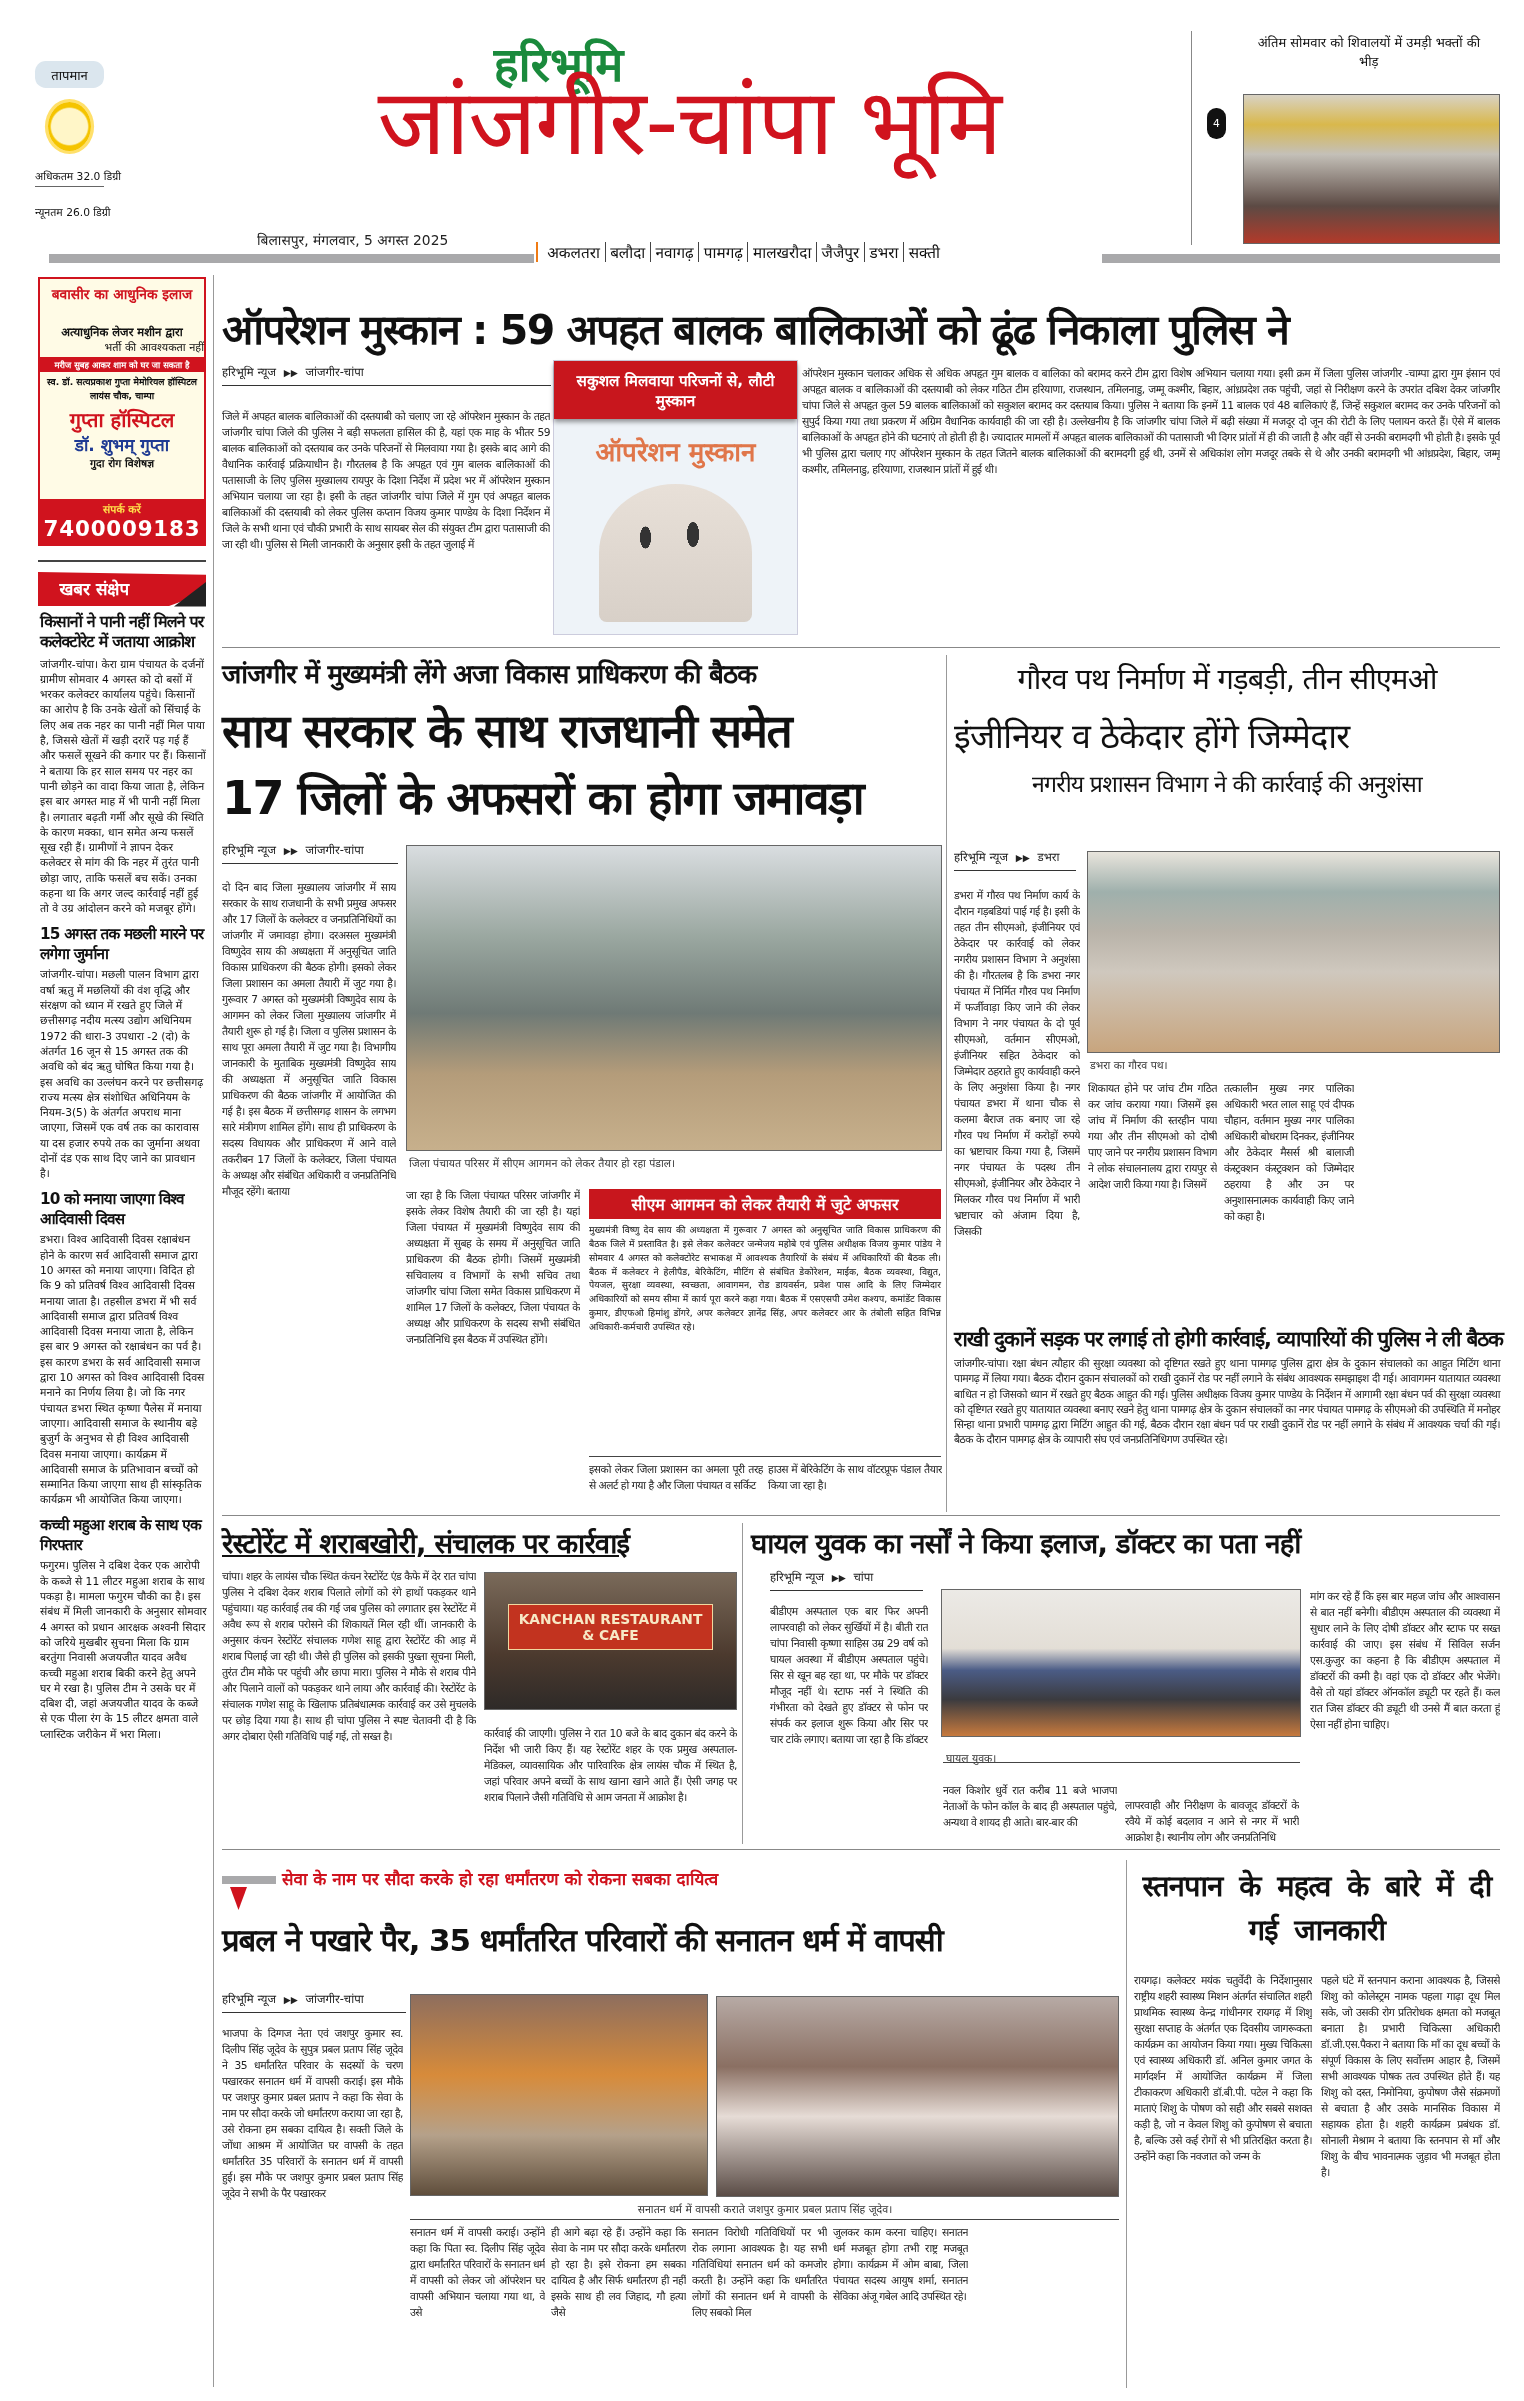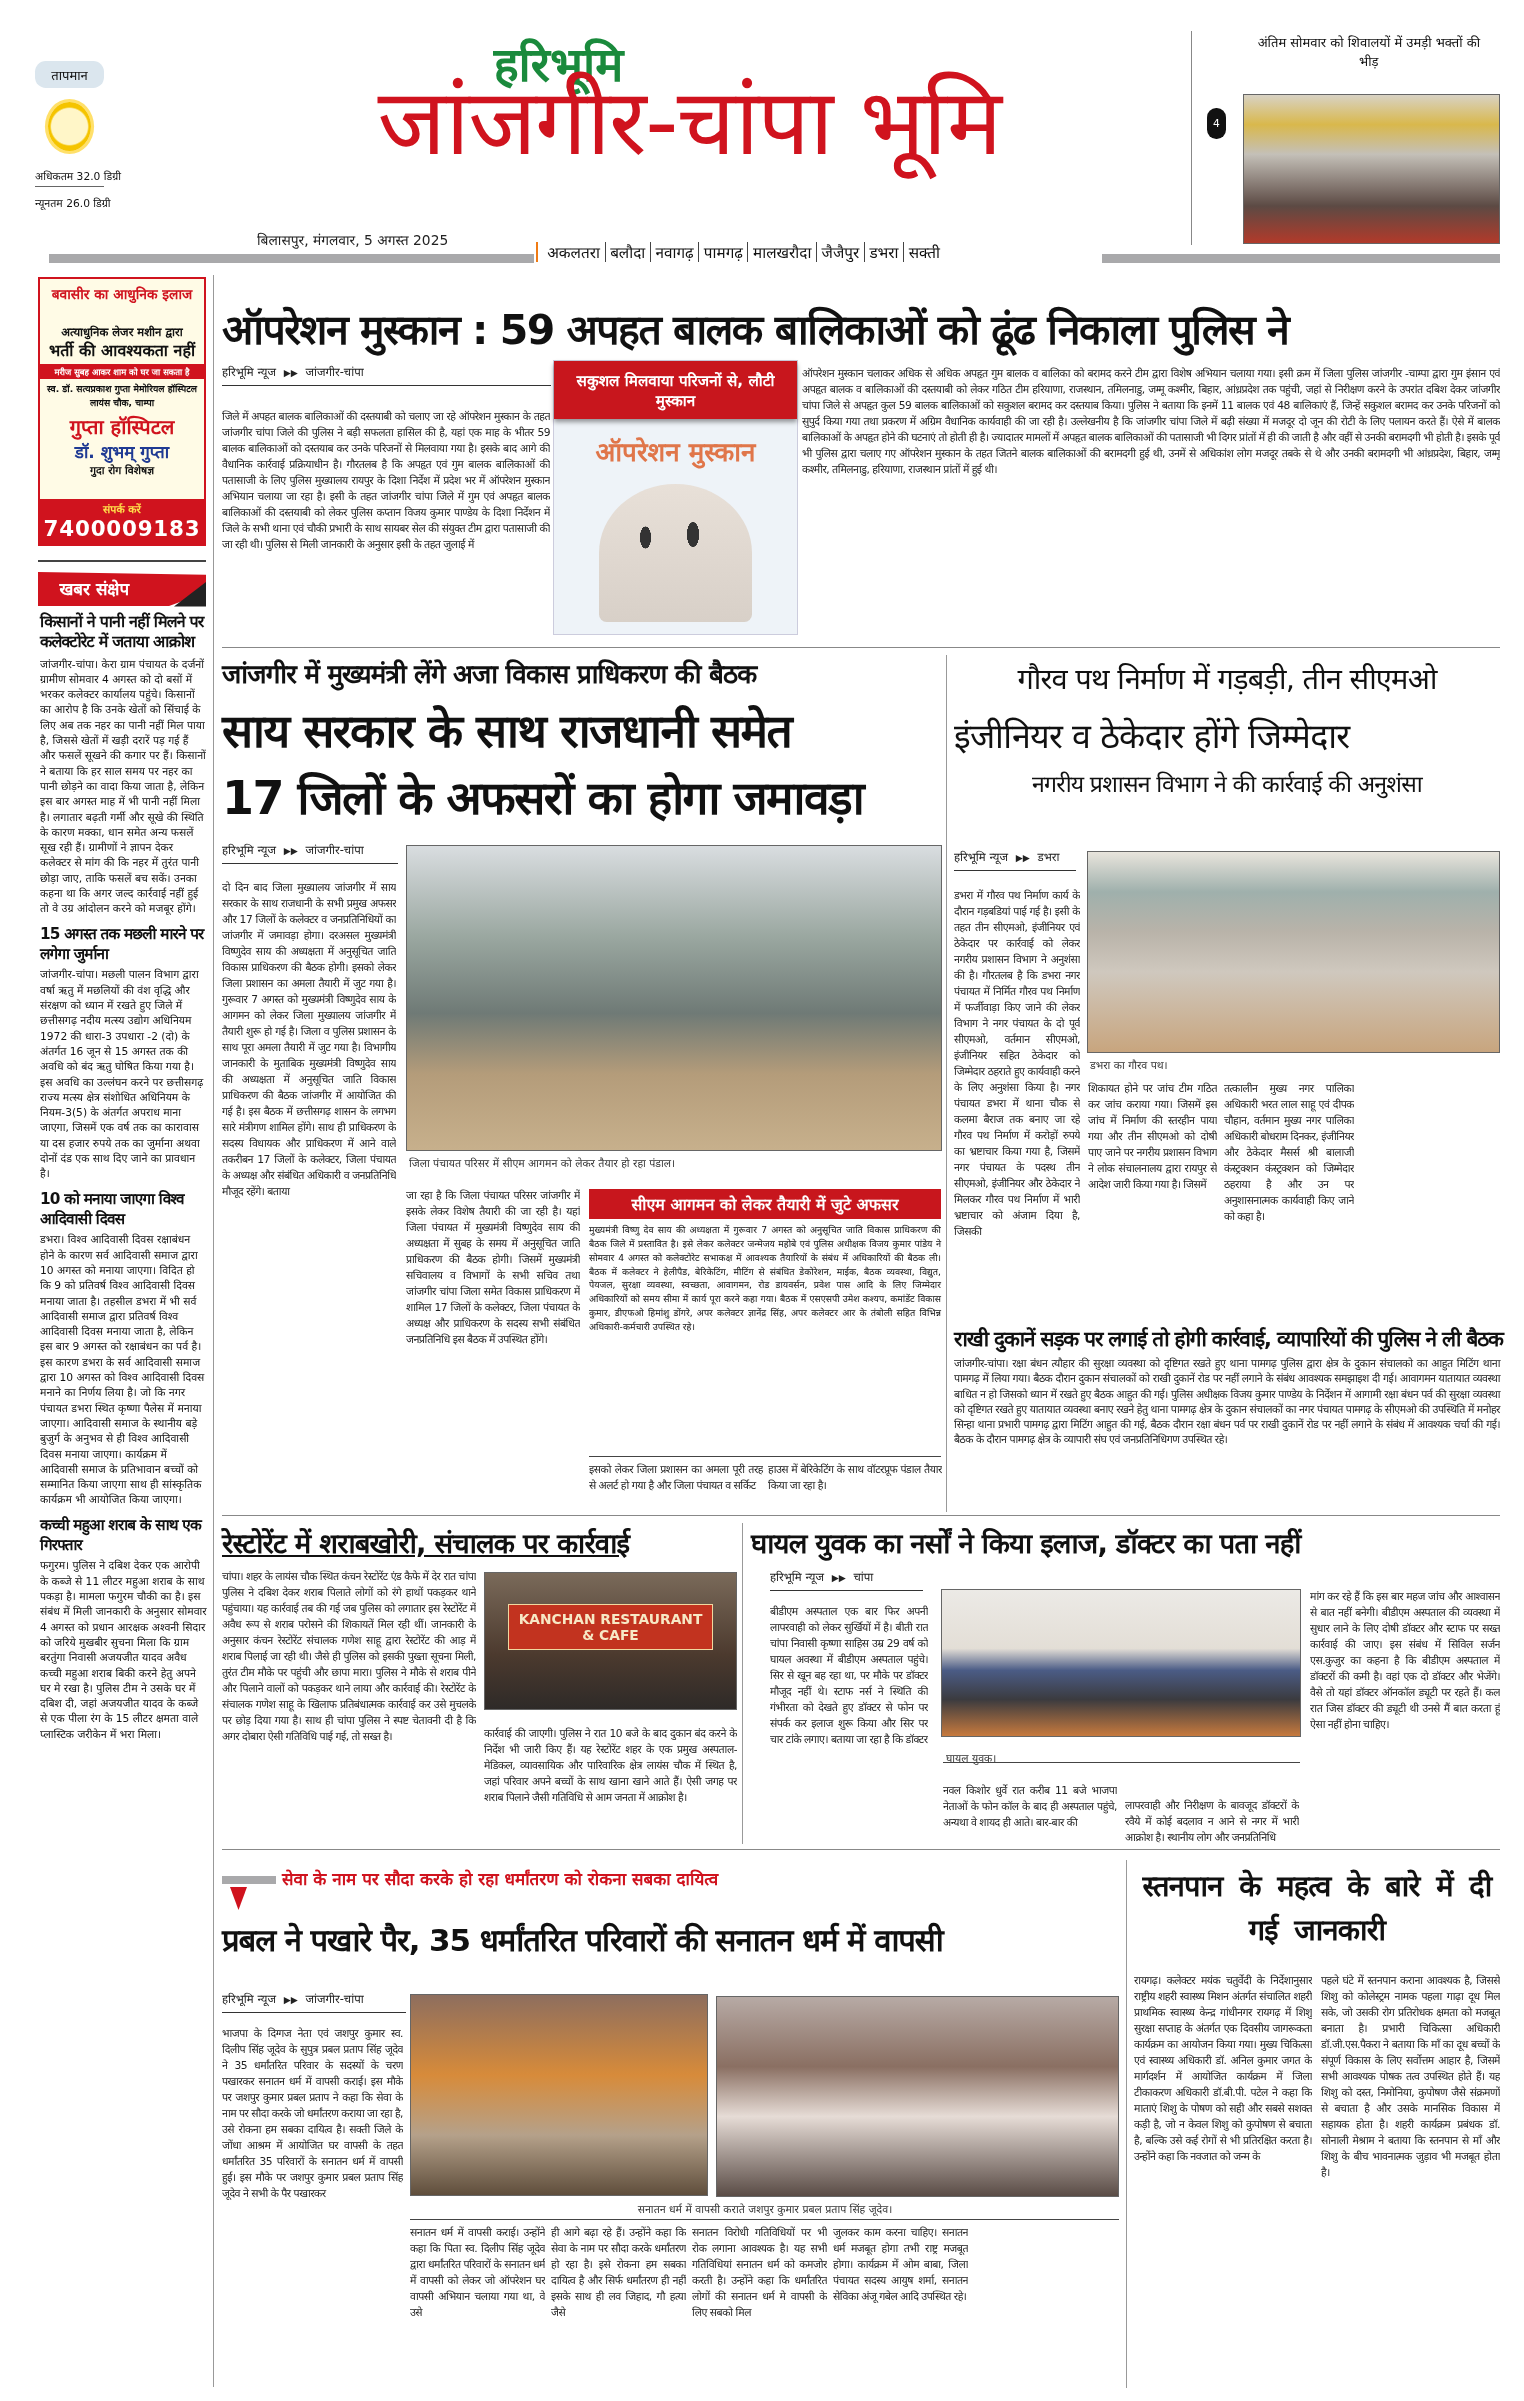--- a/index.html
+++ b/index.html
@@ -15,21 +15,21 @@
   .redbar { background: #c8161d; color: #fff; font-weight: bold; text-align: center; }
   .caption { font-size: 10.7px; color: #333; }
 </style>
 </head>
 <body>
 
 <div class="abs" style="left:35px;top:61px;width:69px;">
   <div style="background:#dbe6ee;border-radius:10.7px;text-align:center;font-size:13px;padding:4.6px 0;">तापमान</div>
   <div style="margin:13.8px auto 0;width:43px;height:49px;border-radius:50%;background:radial-gradient(circle,#fff6c8 55%,#f5c400 60%,#f5c400 100%);box-shadow:0 0 0 3.1px #ffe06a;"></div>
   <div style="margin-top:18.4px;font-size:10.7px;text-align:center;border-bottom:1.5px solid #666;padding-bottom:3.1px;white-space:nowrap;">अधिकतम 32.0 डिग्री</div>
-  <div style="margin-top:9px;font-size:10.7px;text-align:center;white-space:nowrap;">न्यूनतम 26.0 डिग्री</div>
+  <div style="margin-top:18px;font-size:10.7px;text-align:center;white-space:nowrap;">न्यूनतम 26.0 डिग्री</div>
 </div>
 
 <div class="abs" style="left:459px;top:31px;width:199px;text-align:center;font-size:47px;font-weight:bold;color:#1a8a3c;">हरिभूमि</div>
 <div class="abs" style="left:291px;top:61px;width:796px;text-align:center;font-size:92px;color:#d0131e;letter-spacing:-1.5px;line-height:1.35;">जांजगीर-चांपा भूमि</div>
 <div class="abs" style="left:257px;top:230px;font-size:13.8px;color:#222;">बिलासपुर, मंगलवार, 5 अगस्त 2025</div>
 
 <div class="abs" style="left:536px;top:242px;display:flex;gap:0;border-left:2.3px solid #f07b14;padding-left:4.6px;">
   <span style="font-size:15.3px;padding:0 4.6px;border-right:0.8px solid #444;">अकलतरा</span>
   <span style="font-size:15.3px;padding:0 4.6px;border-right:0.8px solid #444;">बलौदा</span>
   <span style="font-size:15.3px;padding:0 4.6px;border-right:0.8px solid #444;">नवागढ़</span>
@@ -44,21 +44,21 @@
 
 <div class="abs" style="left:1191px;top:31px;width:309px;height:214px;border-left:1.5px solid #888;">
   <div style="text-align:center;font-size:13px;line-height:18.4px;padding:3.1px 15.3px 0 61px;">अंतिम सोमवार को शिवालयों में उमड़ी भक्तों की भीड़</div>
   <div style="position:absolute;left:15.3px;top:77px;width:18.4px;height:31px;background:#111;color:#fff;border-radius:9.2px;font-size:10.7px;text-align:center;line-height:31px;">4</div>
   <div class="photo" style="position:absolute;left:51px;top:63px;width:257px;height:150px;background:linear-gradient(180deg,#d8d2c4 0%,#d9b84c 20%,#c4c0b8 40%,#5c4a44 75%,#b23a2a 100%);"></div>
 </div>
 
 <div class="abs" style="left:38px;top:277px;width:168px;height:269px;border:2.3px solid #d0131e;background:#fffbe6;text-align:center;">
   <div style="color:#d0131e;font-weight:bold;font-size:13.8px;margin-top:4.6px;">बवासीर का आधुनिक इलाज</div>
   <div style="font-size:11.5px;font-weight:bold;margin-top:21px;">अत्याधुनिक लेजर मशीन द्वारा</div>
-  <div style="font-size:16px;font-weight:bold;">भर्ती की आवश्यकता नहीं</div>
+  <div style="font-size:11px;font-weight:normal;text-align:right;">भर्ती की आवश्यकता नहीं</div>
   <div style="background:#d0131e;color:#fff;font-size:8.4px;font-weight:bold;padding:2.3px 0;margin-top:3.1px;">मरीज सुबह आकर शाम को घर जा सकता है</div>
   <div style="font-size:9.2px;font-weight:bold;padding:3.1px 4.6px;line-height:13.8px;">स्व. डॉ. सत्यप्रकाश गुप्ता मेमोरियल हॉस्पिटल लायंस चौक, चाम्पा</div>
   <div style="color:#d0131e;font-weight:bold;font-size:20px;">गुप्ता हॉस्पिटल</div>
   <div style="color:#1f3a93;font-weight:bold;font-size:17px;">डॉ. शुभम् गुप्ता</div>
   <div style="font-size:10.7px;font-weight:bold;">गुदा रोग विशेषज्ञ</div>
   <div style="background:#d0131e;position:absolute;bottom:0;left:0;right:0;padding:3.1px 0;">
     <div style="color:#ffe14a;font-size:10.7px;font-weight:bold;">संपर्क करें</div>
     <div style="color:#fff;font-size:21.4px;font-weight:bold;letter-spacing:0.8px;">7400009183</div>
   </div>
 </div>

